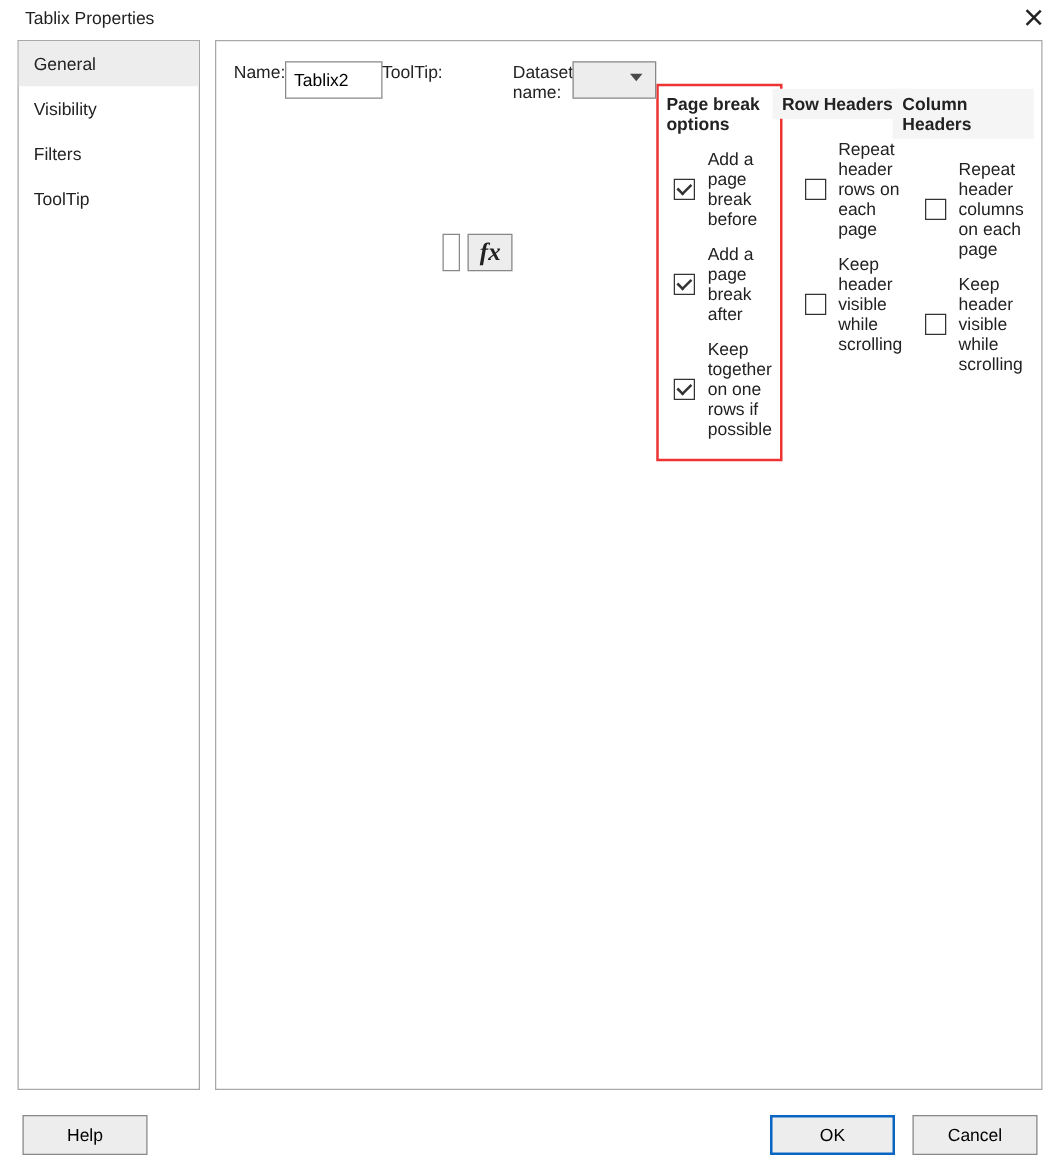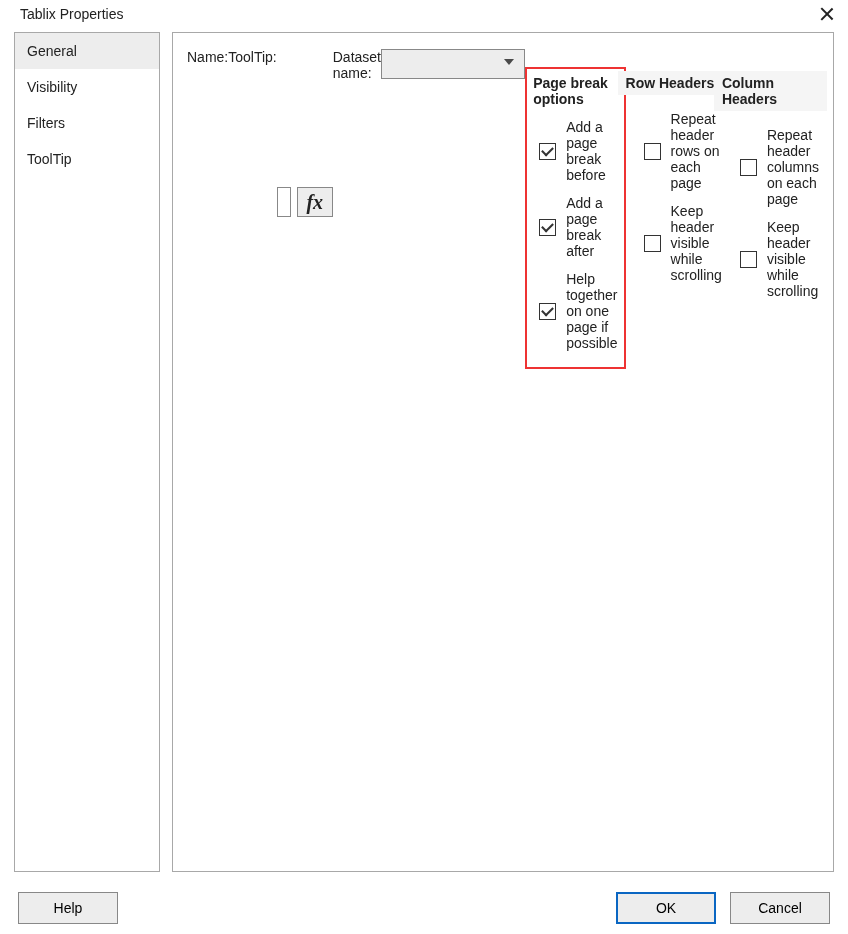--- a/index.html
+++ b/index.html
@@ -220,20 +220,21 @@
     </div>
     <div class="sidebar-item">
       <span>ToolTip</span>
     </div>
   </div>
 
   <div class="main">
     <div class="main-content">
 
       <div class="label">Name:</div>
+      <input type="text" class="field mb-14" value="Tablix2" style="">
 
       <div class="label">ToolTip:</div>
       <div class="row tooltip-row mb-14">
         <input type="text" class="field" value="" style="">
         <div class="fx-btn">
           <span>fx</span>
         </div>
       </div>
 
       <div class="label">Dataset name:</div>
@@ -247,21 +248,21 @@
         <div class="checkbox-row">
           <span class="cb checked"></span>
           <span>Add a page break before</span>
         </div>
         <div class="checkbox-row">
           <span class="cb checked"></span>
           <span>Add a page break after</span>
         </div>
         <div class="checkbox-row">
           <span class="cb checked"></span>
-          <span>Help together on one page if possible</span>
+          <span>Keep together on one rows if possible</span>
         </div>
       </div>
 
       <div class="section">
         <div class="section-title">Row Headers</div>
         <div class="checkbox-row">
           <span class="cb"></span>
           <span>Repeat header rows on each page</span>
         </div>
         <div class="checkbox-row">

